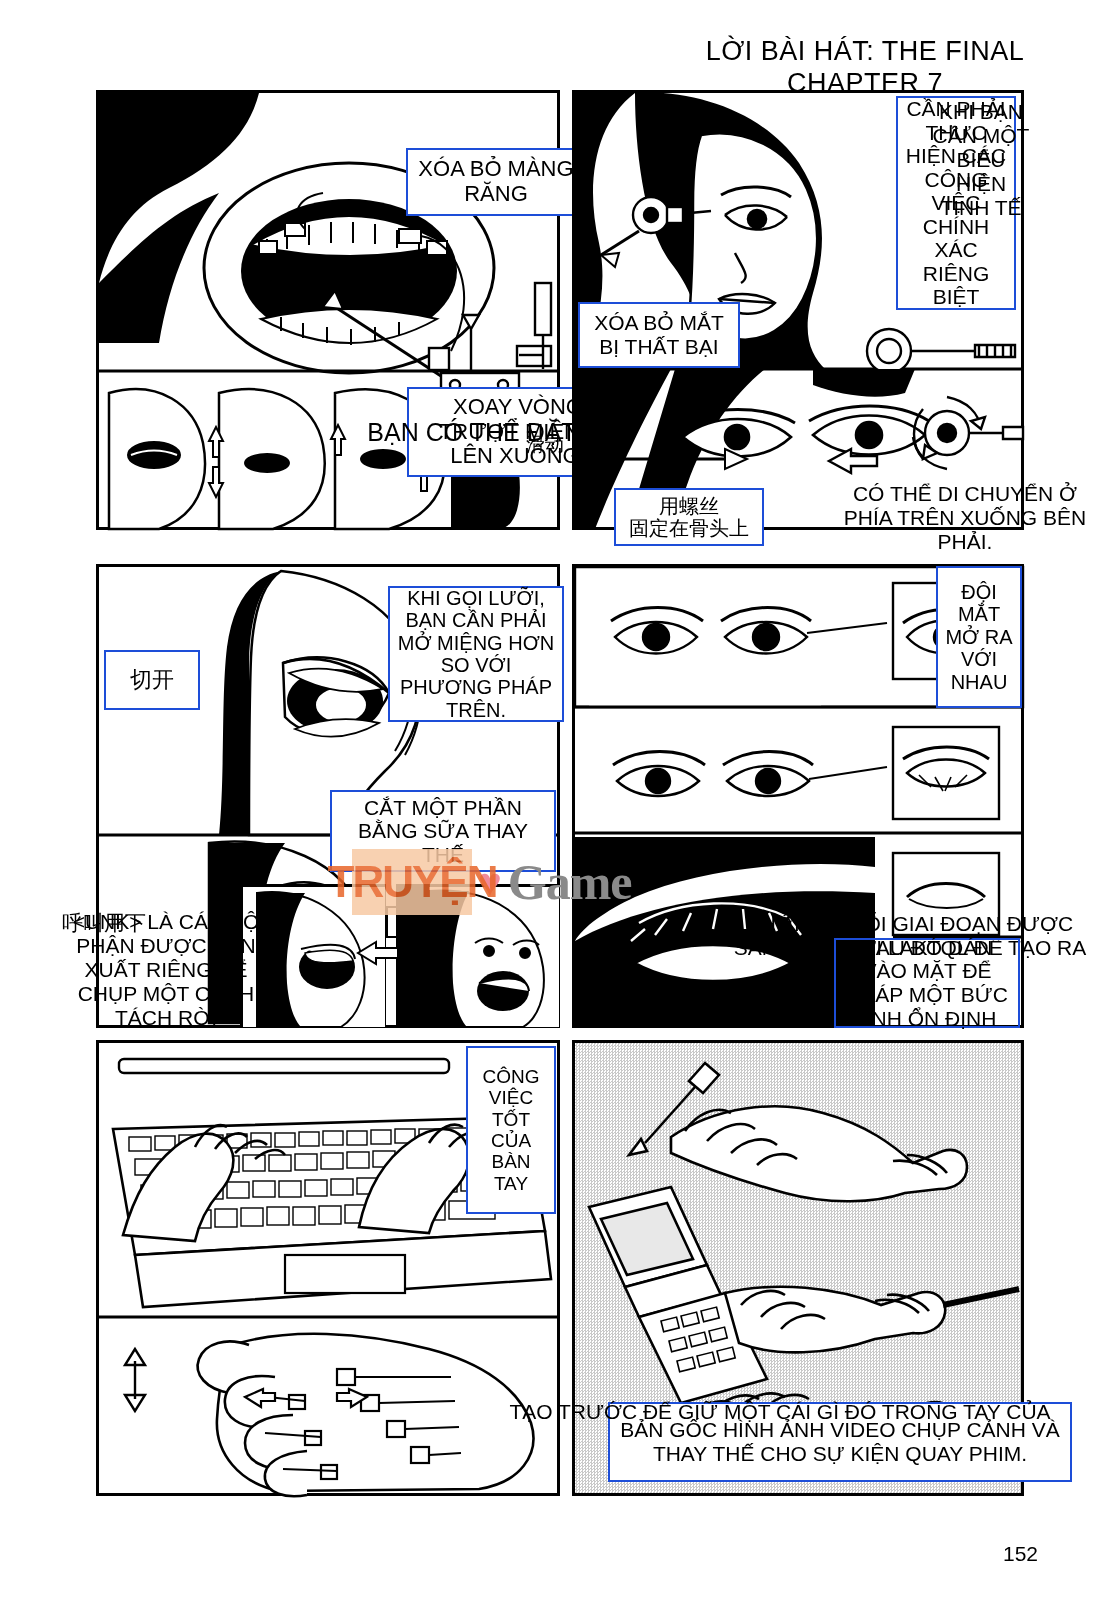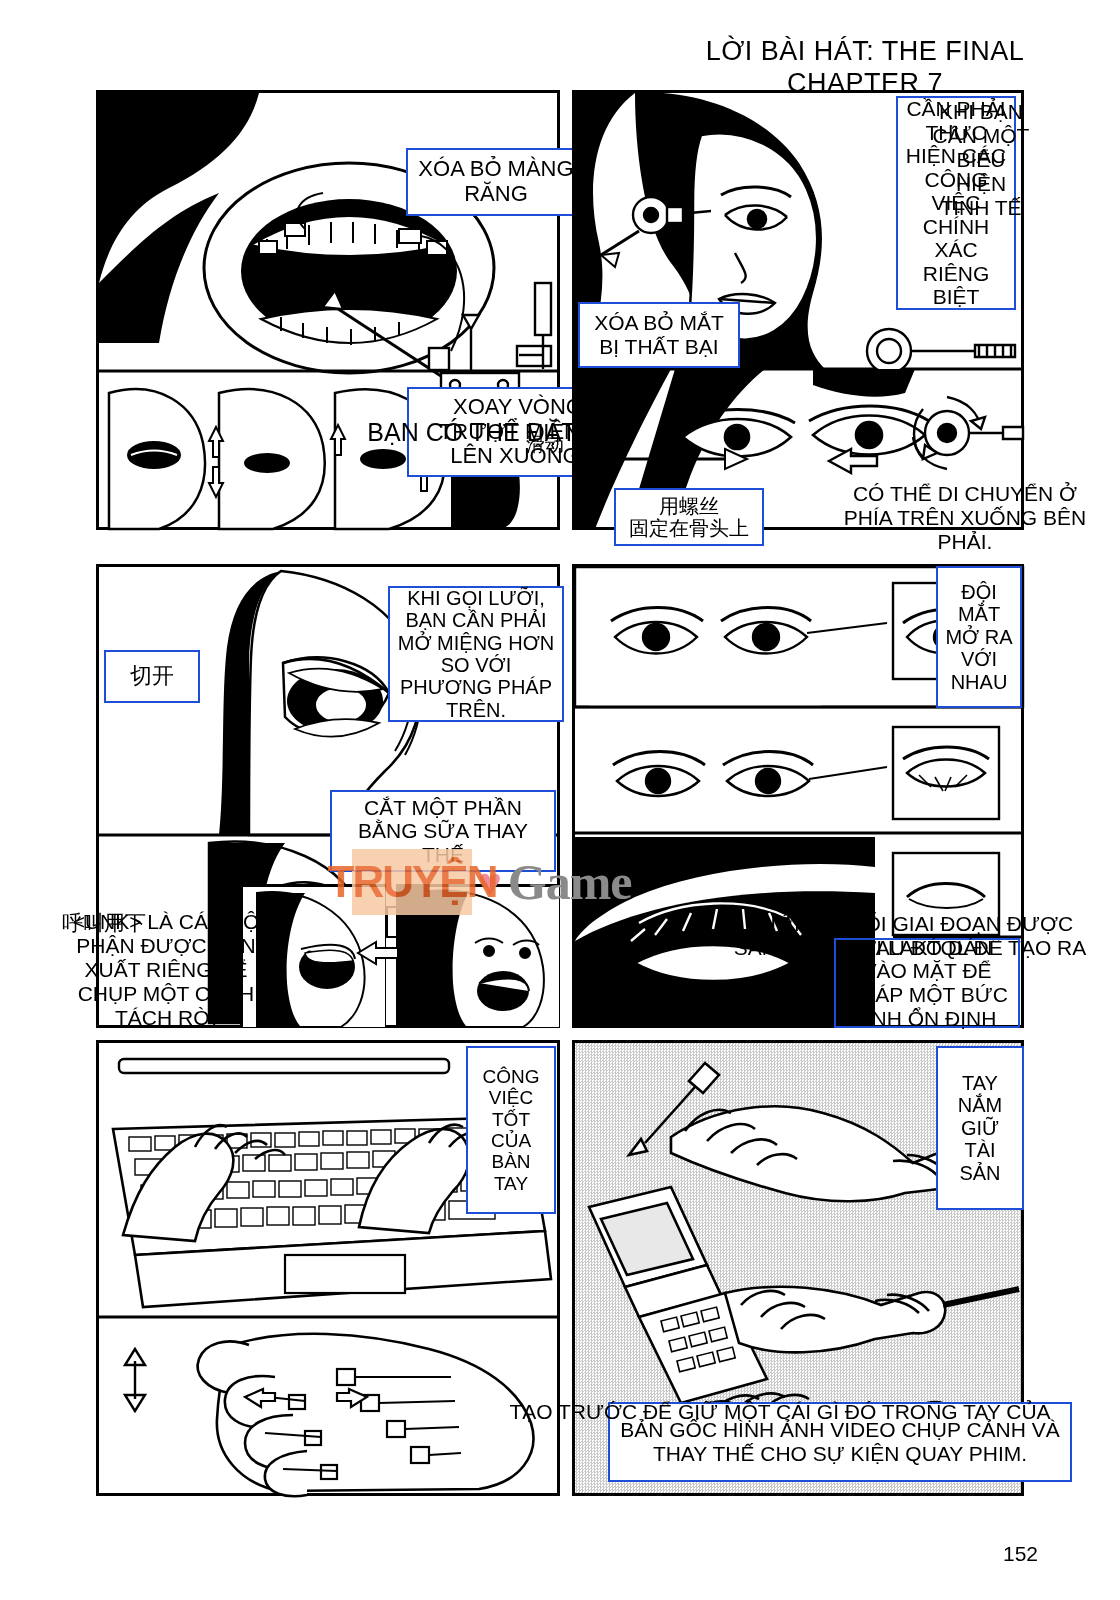--- a/index.html
+++ b/index.html
@@ -326,21 +326,21 @@
       <path d="M80 96 q48 -12 50 8" fill="#fff" stroke="#000" stroke-width="2"></path>
     </svg>
   </div>
 
   <div class="arrow" style="left:356px;top:940px;">
     <svg width="44" height="26" viewBox="0 0 44 26">
       <path d="M20 2 L2 13 L20 24 L20 18 L42 18 L42 8 L20 8 Z" fill="#fff" stroke="#000" stroke-width="2"></path>
     </svg>
   </div>
 
-  <div class="cap" style="left:104px;top:650px;width:96px;height:53px;font-size:22px;
+  <div class="cap" style="left:104px;top:650px;width:96px;height:60px;font-size:22px;
                           font-family:'DejaVu Sans',sans-serif;">
     <span>切开</span>
   </div>
 
   <div class="cap" style="left:388px;top:586px;width:176px;height:136px;font-size:20px;">
     <span>KHI GỌI LƯỠI, BẠN CẦN PHẢI MỞ MIỆNG HƠN SO VỚI PHƯƠNG PHÁP TRÊN.</span>
   </div>
 
   <div class="cap" style="left:330px;top:790px;width:226px;height:82px;font-size:21px;">
     <span>CẮT MỘT PHẦN BẰNG SỮA THAY THẾ</span>
@@ -629,23 +629,20 @@
         <path d="M112 378 C124 360 146 354 160 362" fill="none"></path>
         <path d="M136 372 C148 354 170 348 184 356" fill="none"></path>
         <path d="M162 368 C174 352 196 346 210 354" fill="none"></path>
         <path d="M190 366 C202 352 222 348 234 356" fill="none"></path>
         <path d="M300 368 C318 364 338 370 350 380" fill="none"></path>
         <path d="M314 362 C332 360 352 368 362 378" fill="none"></path>
       </g>
     </svg>
   </div>
 
-  <div class="cap" style="left:936px;top:1046px;width:88px;height:164px;font-size:20px;">
-    <span>TAY NẮM GIỮ TÀI SẢN</span>
-  </div>
 
   <div class="cap" style="left:608px;top:1402px;width:464px;height:80px;font-size:21px;background:#fff;">
     <span>BẢN GỐC HÌNH ẢNH VIDEO CHỤP CẢNH VÀ THAY THẾ CHO SỰ KIỆN QUAY PHIM.</span>
   </div>
 
   <div class="flt" style="left:470px;top:1400px;width:620px;font-size:21px;">
     <span>TẠO TRƯỚC ĐỂ GIỮ MỘT CÁI GÌ ĐÓ TRONG TAY CỦA</span>
   </div>
 
   <div class="wm">

